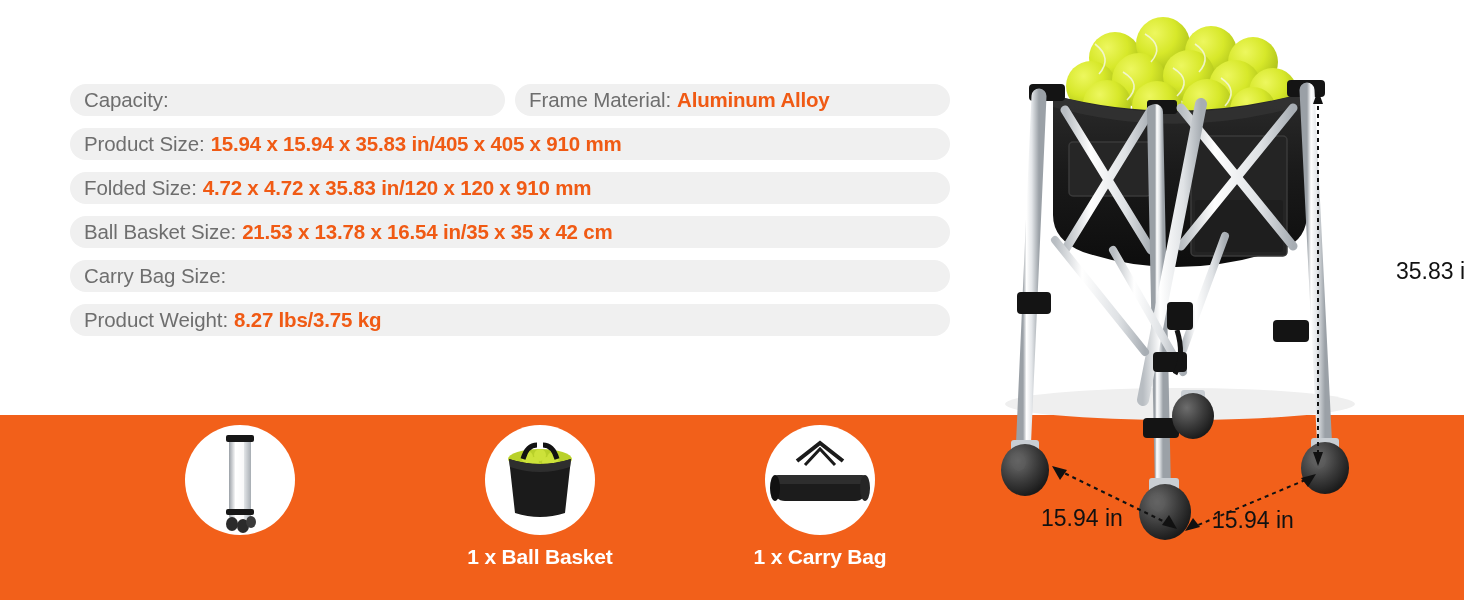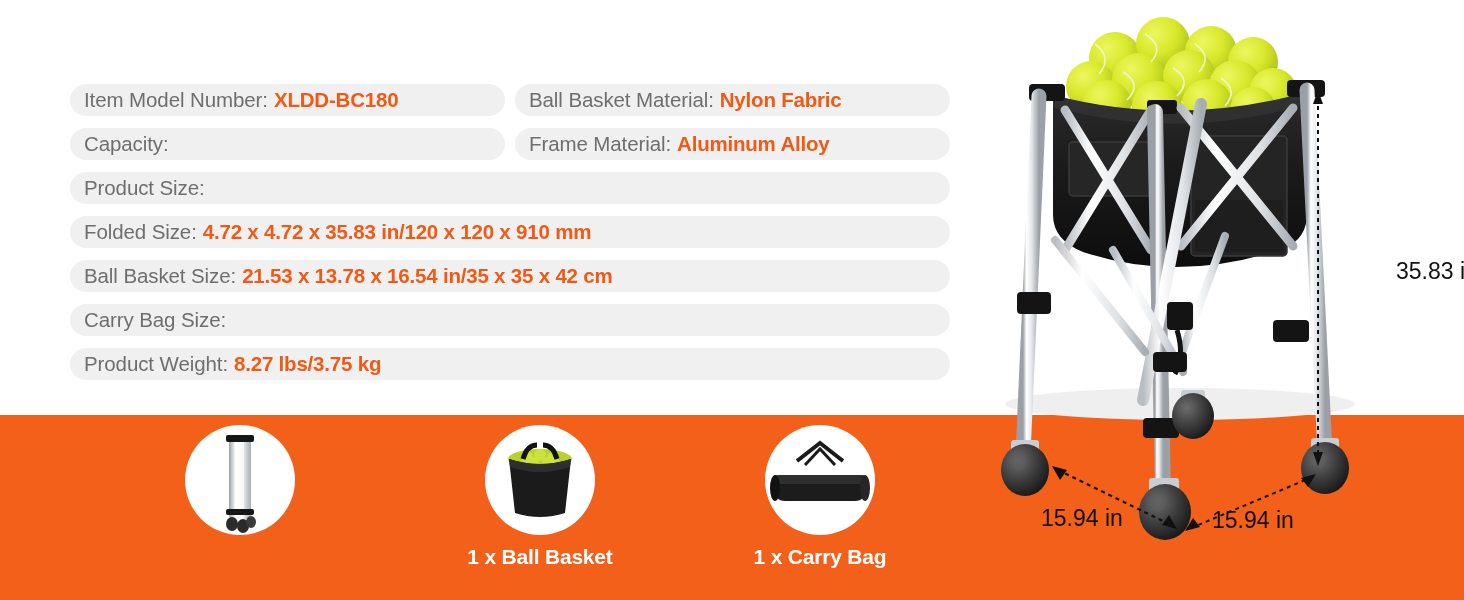--- a/index.html
+++ b/index.html
@@ -225,44 +225,35 @@
       </g>
     </svg>
   </div>
 
   <div class="dim-label dim-h">35.83 in</div>
   <div class="dim-label dim-w1">15.94 in</div>
   <div class="dim-label dim-w2">15.94 in</div>
 
   <div class="specs">
 
-    <div class="spec-row">
-      <div class="pill left">
-        <span class="lbl">Item Model Number:</span>
-        <span class="val">XLDD-BC180</span>
-      </div>
-      <div class="pill right">
-        <span class="lbl">Ball Basket Material:</span>
-        <span class="val">Nylon Fabric</span>
-      </div>
-    </div>
 
     <div class="spec-row">
       <div class="pill left">
         <span class="lbl">Capacity:</span>
       </div>
       <div class="pill right">
         <span class="lbl">Frame Material:</span>
         <span class="val">Aluminum Alloy</span>
       </div>
     </div>
 
     <div class="spec-row">
       <div class="pill full">
         <span class="lbl">Product Size:</span>
+        <span class="val">15.94 x 15.94 x 35.83 in/405 x 405 x 910 mm</span>
       </div>
     </div>
 
     <div class="spec-row">
       <div class="pill full">
         <span class="lbl">Folded Size:</span>
         <span class="val">4.72 x 4.72 x 35.83 in/120 x 120 x 910 mm</span>
       </div>
     </div>
 

